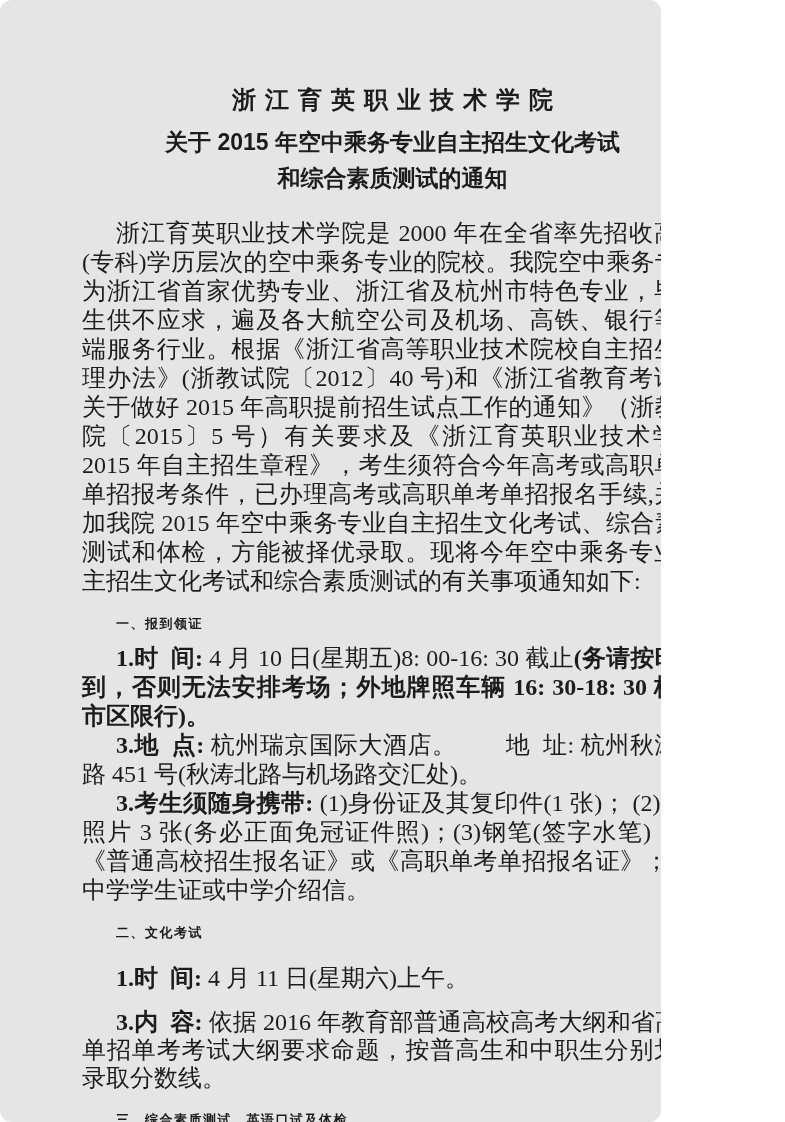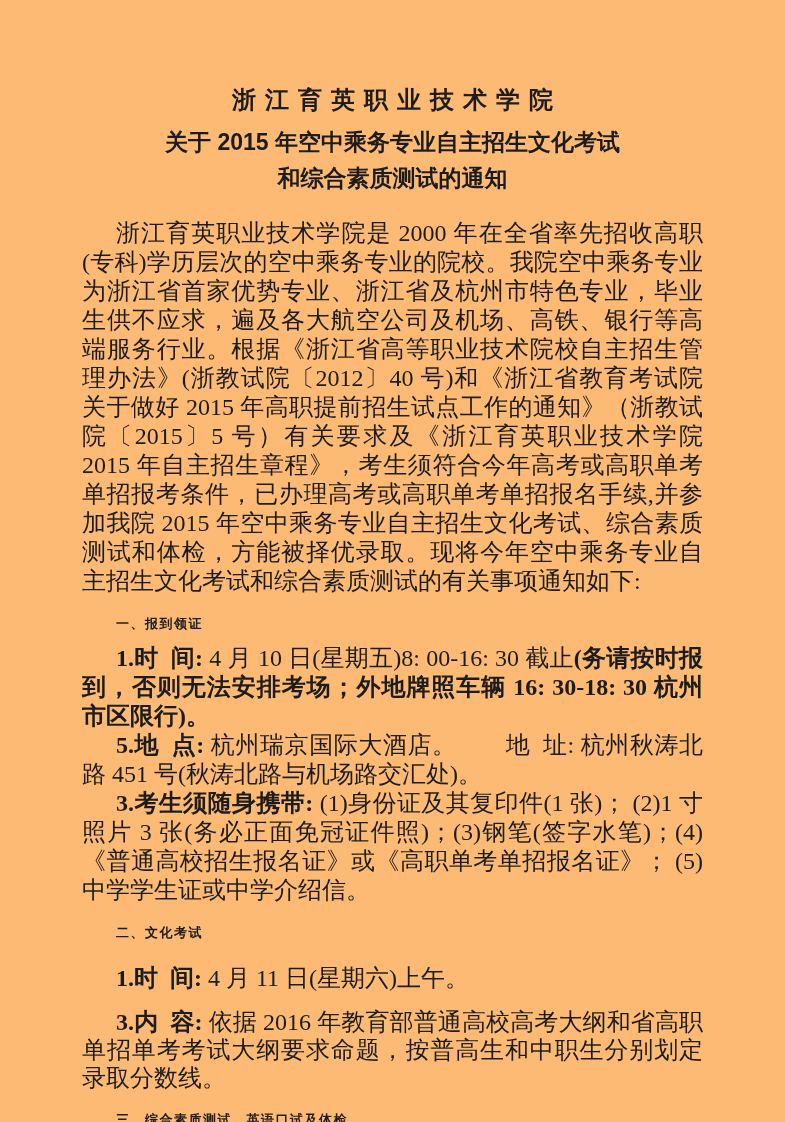--- a/index.html
+++ b/index.html
@@ -1,24 +1,25 @@
 <!DOCTYPE html>
 <html><head>
 <meta charset="utf-8">
 <style>
   * { margin: 0; padding: 0; box-sizing: border-box; }
   html, body { background: #ffffff; }
   .page {
     position: relative;
-    width: 785px;
+    width: 661px;
     height: 1122px;
-    background: #fdba74;
+    background: #e5e5e5;
     overflow: hidden;
     color: #1c1c1c;
     font-family: "Liberation Serif", "DejaVu Serif", serif;
+    border-radius: 12px;
   }
   .content {
     position: absolute;
     left: 82px;
     top: 86px;
     width: 621px;
   }
   .title-main {
     text-align: center;
     font-size: 24px;
@@ -67,21 +68,21 @@
 
     <div class="title-main">浙江育英职业技术学院</div>
     <div class="title-sub first">关于 2015 年空中乘务专业自主招生文化考试</div>
     <div class="title-sub">和综合素质测试的通知</div>
 
     <p class="body indent intro">浙江育英职业技术学院是 2000 年在全省率先招收高职(专科)学历层次的空中乘务专业的院校。我院空中乘务专业为浙江省首家优势专业、浙江省及杭州市特色专业，毕业生供不应求，遍及各大航空公司及机场、高铁、银行等高端服务行业。根据《浙江省高等职业技术院校自主招生管理办法》(浙教试院〔2012〕40 号)和《浙江省教育考试院关于做好 2015 年高职提前招生试点工作的通知》（浙教试院〔2015〕5 号）有关要求及《浙江育英职业技术学院 2015 年自主招生章程》，考生须符合今年高考或高职单考单招报考条件，已办理高考或高职单考单招报名手续,并参加我院 2015 年空中乘务专业自主招生文化考试、综合素质测试和体检，方能被择优录取。现将今年空中乘务专业自主招生文化考试和综合素质测试的有关事项通知如下:</p>
 
     <section>
       <h3 class="sec-heading">一、报到领证</h3>
       <p class="body indent item"><span class="lbl">1.时 间:</span><span> 4 月 10 日(星期五)8: 00-16: 30 截止</span><span class="note">(务请按时报到，否则无法安排考场；外地牌照车辆 16: 30-18: 30 杭州市区限行)。</span></p>
-      <p class="body indent item"><span class="lbl">5.地 点:</span><span> 杭州瑞京国际大酒店。</span><span>　　地 址:</span><span> 杭州秋涛北路 451 号(秋涛北路与机场路交汇处)。</span></p>
+      <p class="body indent item"><span class="lbl">3.地 点:</span><span> 杭州瑞京国际大酒店。</span><span>　　地 址:</span><span> 杭州秋涛北路 451 号(秋涛北路与机场路交汇处)。</span></p>
       <p class="body indent item"><span class="lbl">3.考生须随身携带:</span><span> (1)身份证及其复印件(1 张)； (2)1 寸照片 3 张(务必正面免冠证件照)；(3)钢笔(签字水笔)；(4)《普通高校招生报名证》或《高职单考单招报名证》； (5)中学学生证或中学介绍信。</span></p>
     </section>
 
     <section class="tight">
       <h3 class="sec-heading">二、文化考试</h3>
       <p class="body indent item"><span class="lbl">1.时 间:</span><span> 4 月 11 日(星期六)上午。</span></p>
       <p class="body indent item"><span class="lbl">3.内 容:</span><span> 依据 2016 年教育部普通高校高考大纲和省高职单招单考考试大纲要求命题，按普高生和中职生分别划定录取分数线。</span></p>
     </section>
 
     <section class="tight">

